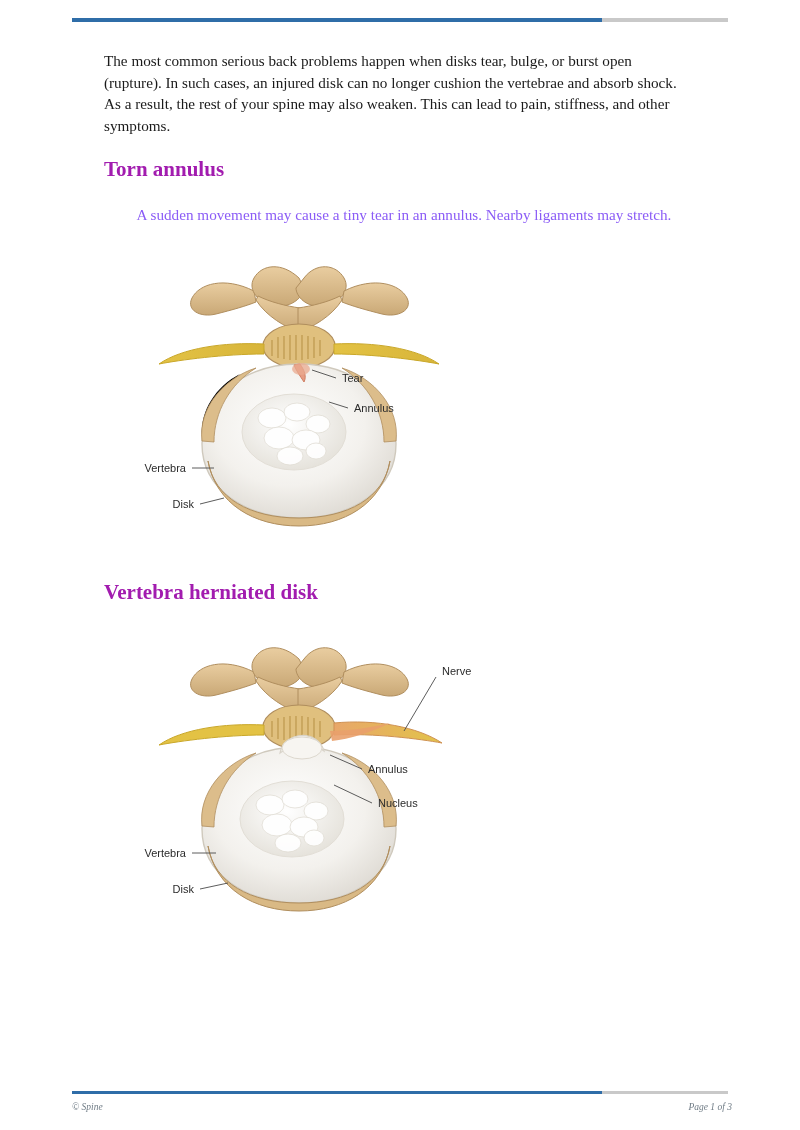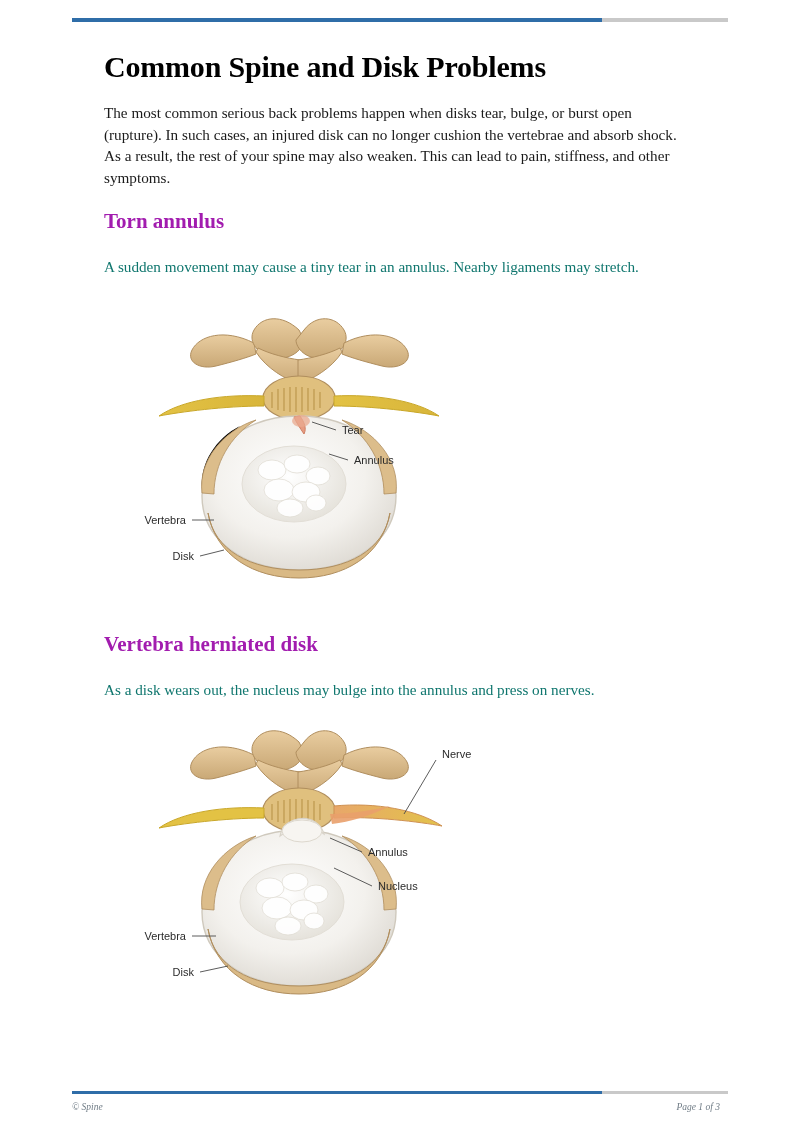--- a/index.html
+++ b/index.html
@@ -70,21 +70,22 @@
     font-size: 21px;
     font-weight: bold;
     margin: 0 0 22px 0;
     color: #a21caf;
   }
 
   p.section-text {
     font-size: 15.2px;
     line-height: 1.42;
     margin: 0 0 10px 0;
-    color: #0f766e;
+    color: #8b5cf6;
+    text-align: center;
   }
 
   .figure {
     position: relative;
     width: 600px;
     height: 300px;
     margin: 6px 0 18px 0;
   }
   .figure svg { display: block; }
 
@@ -112,21 +113,21 @@
     position: absolute;
     bottom: 18px;
     left: 72px;
     font-size: 9.5px;
     font-style: italic;
     color: #6f7b85;
   }
   .footer-right {
     position: absolute;
     bottom: 18px;
-    right: 80px;
+    right: 68px;
     font-size: 9.5px;
     font-style: italic;
     color: #6f7b85;
     margin-top: 16px;
   }
 
   .label-text {
     font-family: "Liberation Sans", sans-serif;
     font-size: 11px;
     fill: #2b2b2b;
@@ -135,21 +136,20 @@
 </head>
 <body>
 
 <div class="page">
 
   <div class="top-rule"></div>
   <div class="top-rule-accent"></div>
 
   <div class="content">
 
-    <h1 class="doc-title">Common Spine and Disk Problems</h1>
 
     <p class="intro">The most common serious back problems happen when disks tear, bulge, or burst open (rupture). In such cases, an injured disk can no longer cushion the vertebrae and absorb shock. As a result, the rest of your spine may also weaken. This can lead to pain, stiffness, and other symptoms.</p>
 
     <h2 class="section-title">Torn annulus</h2>
     <p class="section-text">A sudden movement may cause a tiny tear in an annulus. Nearby ligaments may stretch.</p>
 
     <div class="figure">
       <svg width="600" height="300" viewBox="0 0 600 300" xmlns="http://www.w3.org/2000/svg">
         <defs>
           <radialGradient id="diskGrad1" cx="45%" cy="40%" r="65%">
@@ -235,21 +235,20 @@
         <text class="label-text" x="238" y="146">Tear</text>
         <text class="label-text" x="250" y="176">Annulus</text>
         <text class="label-text" x="82" y="236" text-anchor="end">Vertebra</text>
         <text class="label-text" x="90" y="272" text-anchor="end">Disk</text>
       </svg>
     </div>
 
     <div class="spacer-1"></div>
 
     <h2 class="section-title">Vertebra herniated disk</h2>
-    <p class="section-text">As a disk wears out, the nucleus may bulge into the annulus and press on nerves.</p>
 
     <div class="figure">
       <svg width="600" height="300" viewBox="0 0 600 300" xmlns="http://www.w3.org/2000/svg">
         <defs>
           <radialGradient id="diskGrad2" cx="45%" cy="40%" r="65%">
             <stop offset="0%" stop-color="#ffffff"></stop>
             <stop offset="60%" stop-color="#f3f1ed"></stop>
             <stop offset="100%" stop-color="#ddd9d2"></stop>
           </radialGradient>
           <radialGradient id="nucGrad2" cx="45%" cy="40%" r="60%">

